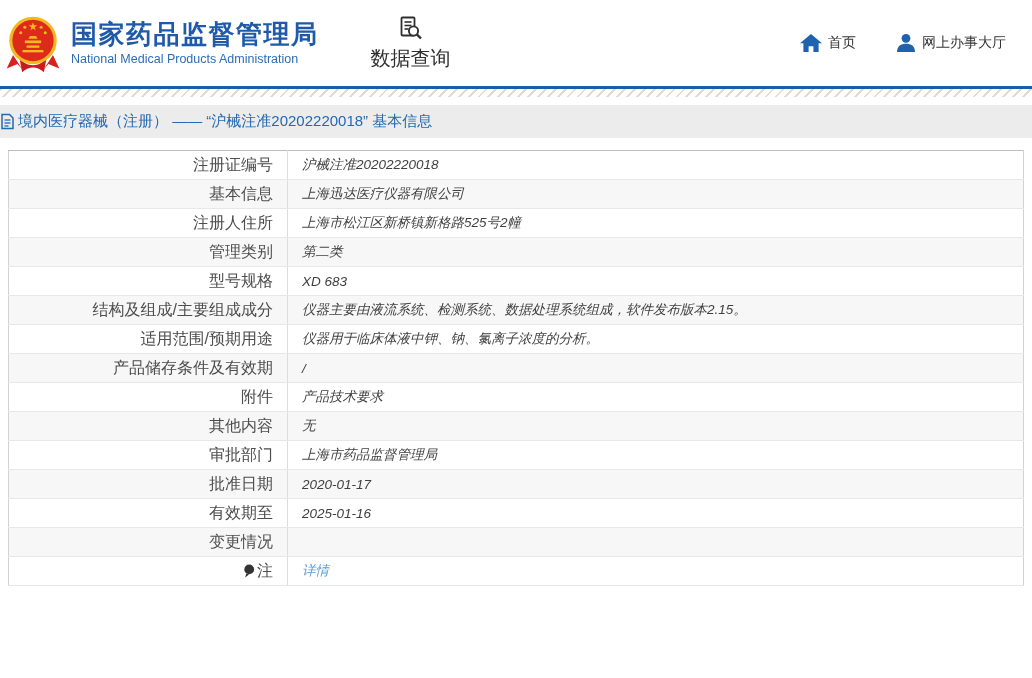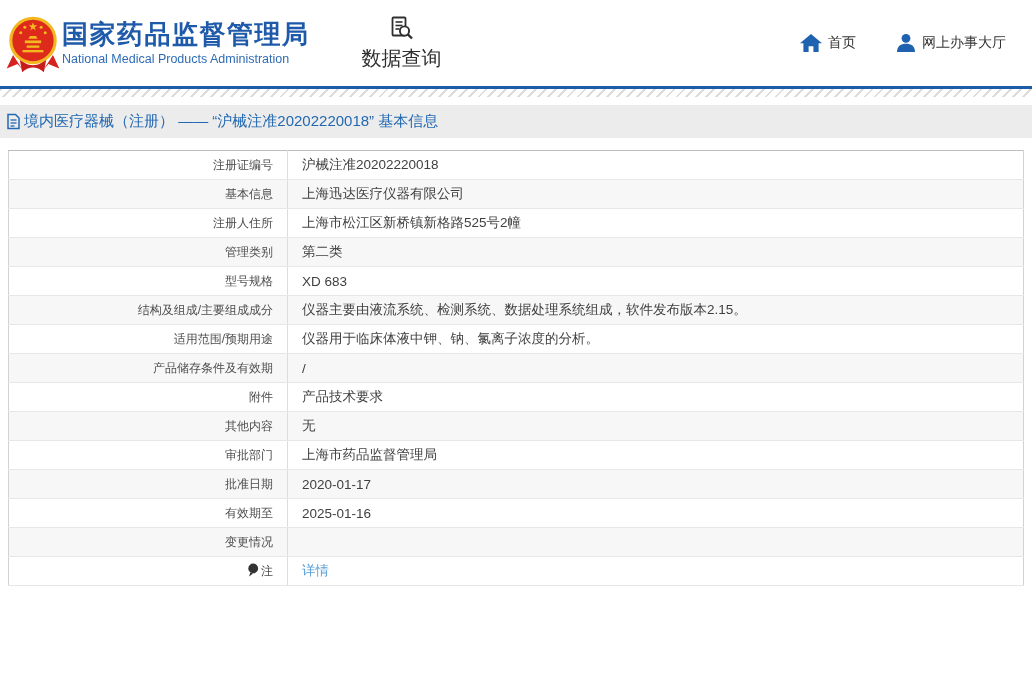--- a/index.html
+++ b/index.html
@@ -2,51 +2,51 @@
 <html><head>
 <meta charset="utf-8">
 <style>
   * { margin:0; padding:0; box-sizing:border-box; }
   html,body { width:1032px; height:678px; overflow:hidden; background:#fff;
               font-family:"Liberation Sans", sans-serif; }
 
   
   .header { height:86px; display:flex; align-items:center; background:#fff; }
   .logo { width:58px; height:62px; margin-left:4px; margin-top:4px; flex:0 0 auto; }
-  .titles { }
+  .titles { margin-left:9px; }
   .title-cn { font-size:26px; font-weight:bold; color:#1e5aa9; letter-spacing:1.5px; line-height:1.15; }
   .title-en { font-size:12.5px; color:#2e6cb5; margin-top:3px; }
   .dataquery { margin-left:52px; display:flex; align-items:center; gap:4px;
                font-size:20px; color:#2f2f2f; cursor:pointer;flex-direction:column; }
   .spacer { flex:1; }
   .nav { display:flex; gap:40px; margin-right:26px; }
   .nav-item { display:flex; flex-direction:row; align-items:center; gap:6px;
               font-size:14px; color:#333; cursor:pointer; }
 
   .blueline { height:3px; background:#1d5ca9; }
   .hatch { height:8px;
            background:repeating-linear-gradient(135deg,#dcdcdc 0 2px,#ffffff 2px 7px); }
 
   
   .crumb { margin-top:8px; background:#ececec; height:33px; display:flex;
-           align-items:center; padding-left:6px; }
+           align-items:center; }
   .crumb-icon { margin-right:3px; display:flex; align-items:center; }
   .crumb-text { color:#2268b2; font-size:15px; }
 
   
   .table-wrap { margin:12px 8px 0 8px; }
   table { width:100%; border-collapse:collapse; border:1px solid #d2d2d2;
           border-top:1px solid #bdbdbd; table-layout:fixed; }
   tr { height:29px; background:#fff; }
   tr:nth-child(even) { background:#f7f7f7; }
   th { width:279px; text-align:right; padding-right:14px; font-weight:normal;
-       color:#4d4d4d; font-size:12px; border-bottom:1px solid #e7e7e7;
+       color:#4d4d4d; font-size:16px; border-bottom:1px solid #e7e7e7;
        border-right:1px solid #ddd; white-space:nowrap; }
   td { text-align:left; padding-left:14px; color:#3f3f3f; font-size:13.5px;
-       border-bottom:1px solid #e7e7e7; }
+       border-bottom:1px solid #e7e7e7;font-style:italic; }
   th .lab-ico { display:inline-block; vertical-align:-2px; margin-right:2px; }
   a.detail { color:#5a9fd8; text-decoration:none; cursor:pointer; }
 </style>
 </head>
 <body>
 
 <div class="header">
   <svg class="logo" viewBox="0 0 64 66">
     <path d="M10 44 L3 59 L15 54 L21 61 Z" fill="#d6231f"></path>
     <path d="M54 44 L61 59 L49 54 L43 61 Z" fill="#d6231f"></path>

